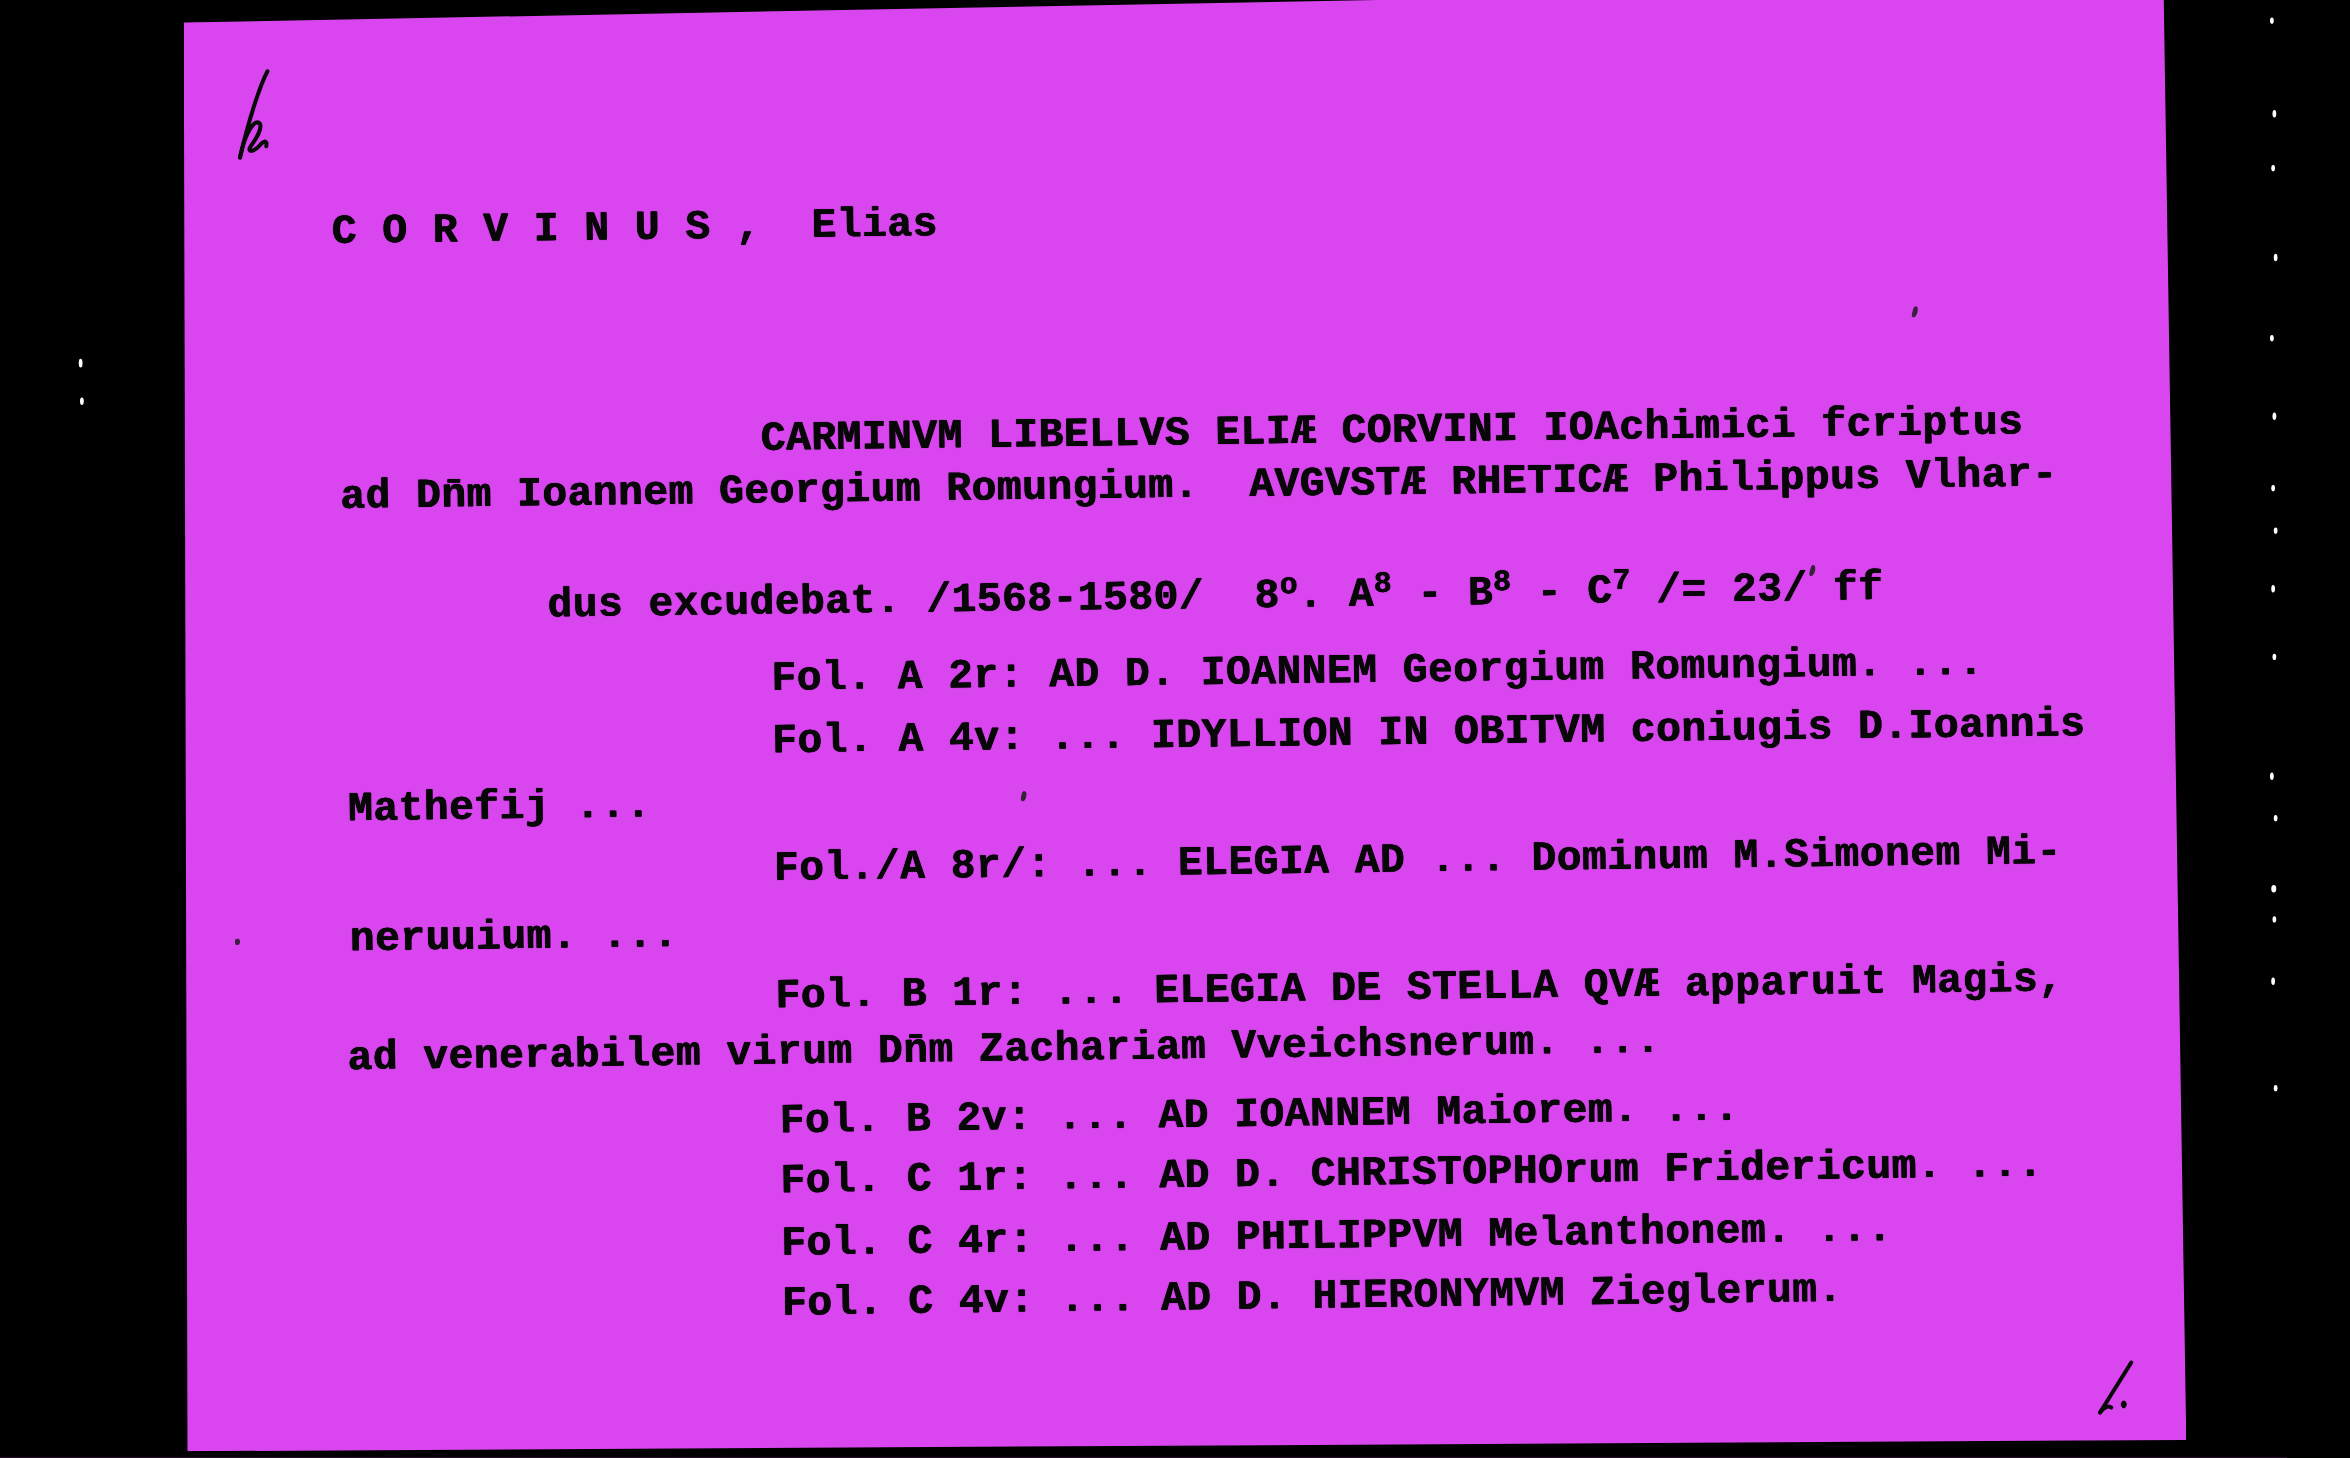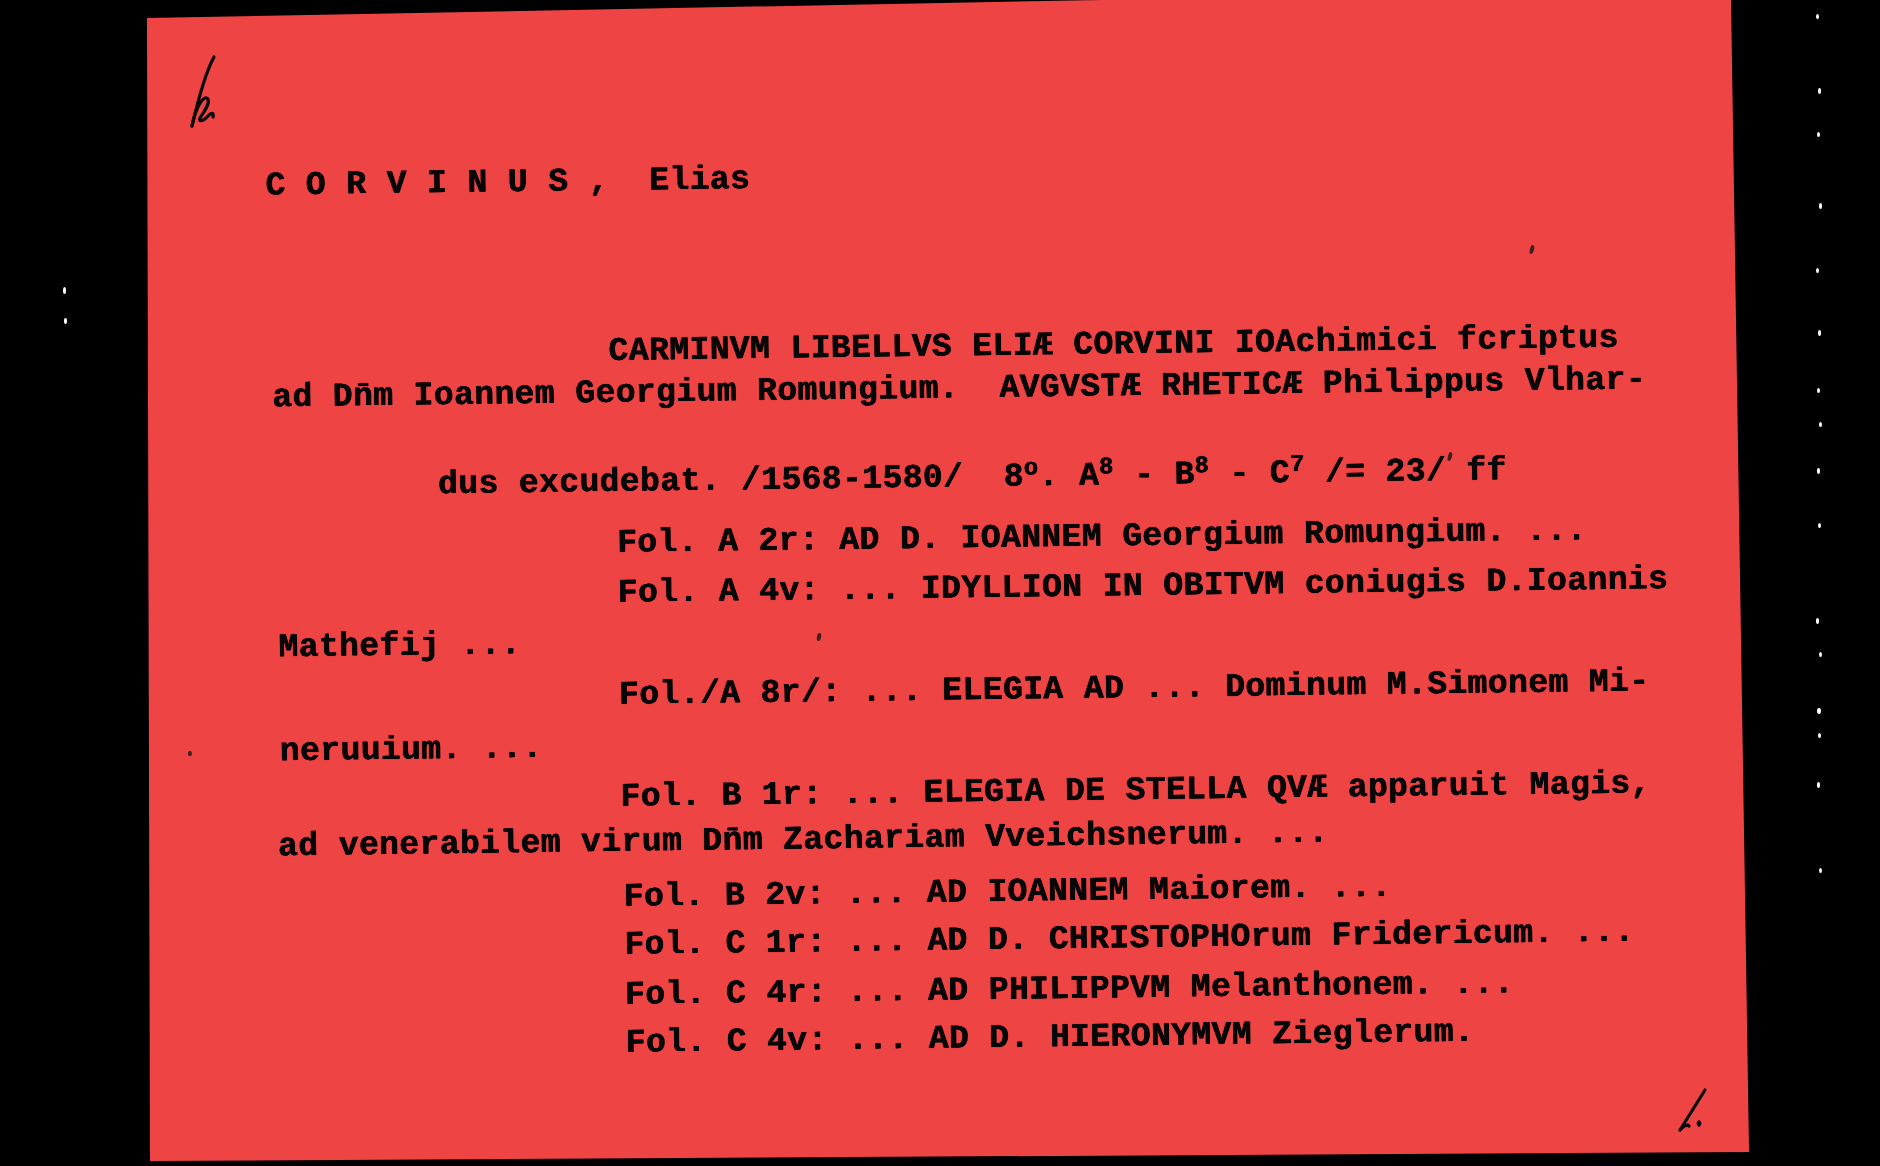--- a/index.html
+++ b/index.html
@@ -1,18 +1,18 @@
 <!DOCTYPE html>
 <html><head>
 <meta charset="utf-8">
 <style>
   html,body{margin:0;padding:0;background:#000;}
   .stage{position:relative;width:1880px;height:1166px;background:#000;overflow:hidden;
          font-family:"Liberation Mono","DejaVu Sans Mono",monospace;}
-  .page{position:absolute;inset:0;background:#ef4444;
+  .page{position:absolute;inset:0;background:#d946ef;
         clip-path:polygon(147px 18px,1102px 0px,1731px 0px,1749px 1152px,150px 1161px);}
   .typed{position:absolute;inset:0;transform:rotate(-0.75deg);transform-origin:300px 620px;
          color:#070707;}
   .line{position:absolute;white-space:pre;font-size:33px;line-height:40px;font-weight:700;
         letter-spacing:0.4px;text-shadow:0 0 0.7px #000,0.5px 0 0 #000;}
   .sup{font-size:0.72em;position:relative;top:-0.45em;}
   .hand{position:absolute;}
   .hand path{stroke:#0a0a0a;stroke-width:3.2;fill:none;stroke-linecap:round;stroke-linejoin:round;}
   .speck-w{position:absolute;background:#fff;border-radius:50%;}
   .speck-d{position:absolute;background:#1b1b1b;border-radius:45% 55% 60% 40%;opacity:.85;}

